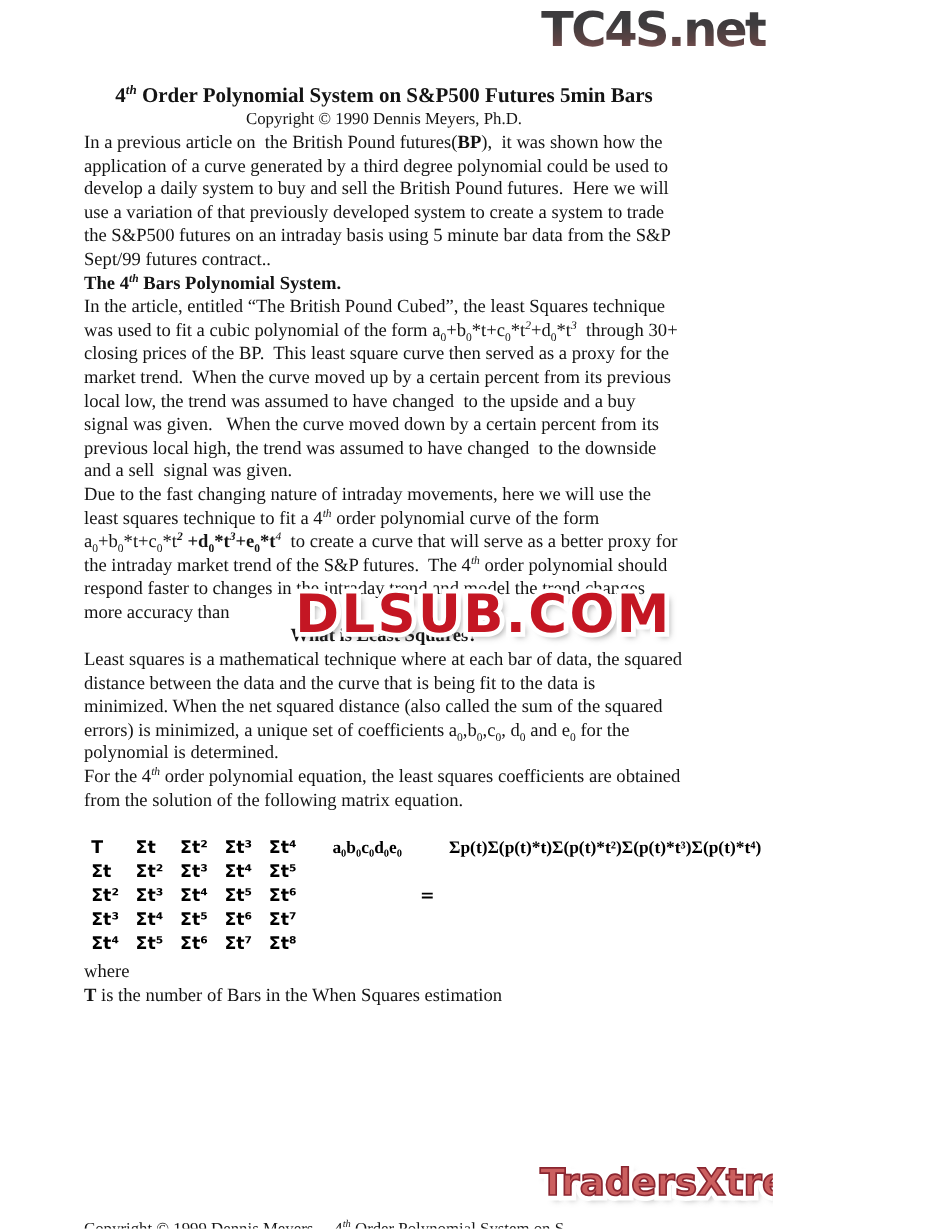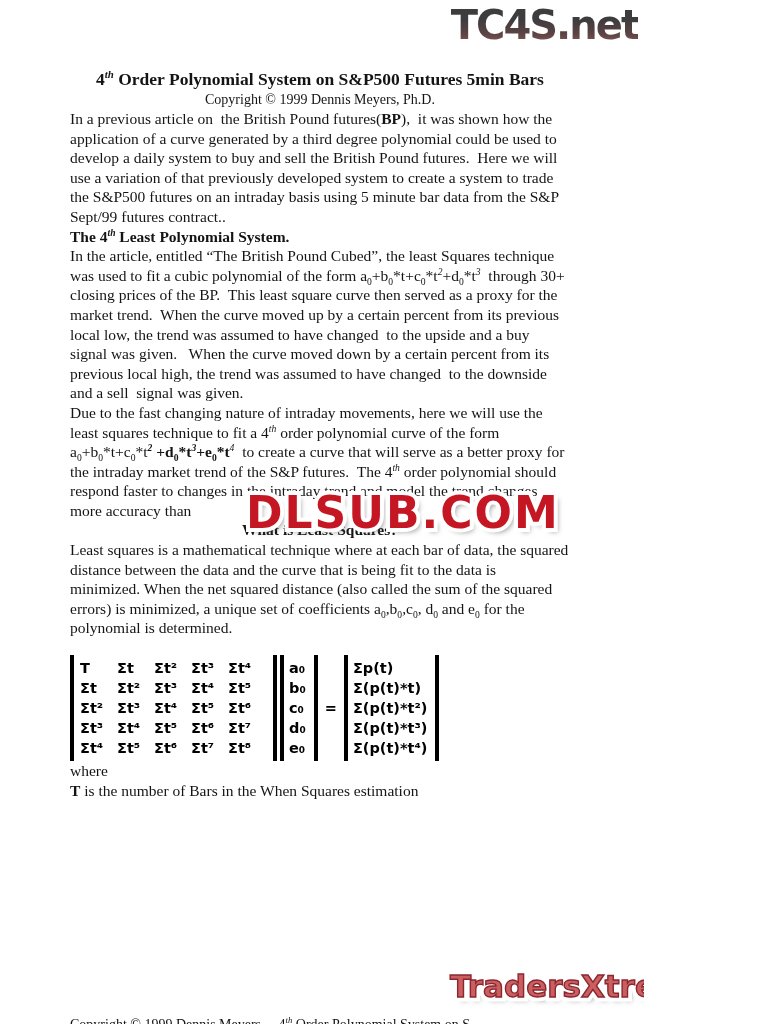--- a/index.html
+++ b/index.html
@@ -66,21 +66,21 @@
     font-family:"DejaVu Sans","Liberation Sans",sans-serif;
     font-weight:bold;
     font-size:14.5px;
     color:#000;
   }
   .mx-bar{width:4px;background:#000;}
   .mx-bar.dblgap{margin-left:3px;}
   .mx-grid{padding:3px 8px 3px 6px;}
   .mx-row{display:flex;line-height:20px;}
   .mx-cell{width:37px;}
-  .mx-col{display:flex;flex-direction:column;line-height:20px;padding:3px 8px 3px 5px;}
+  .mx-col{display:flex;flex-direction:row;line-height:20px;padding:3px 8px 3px 5px;font-family:Liberation Serif, serif;}
   .mx-eq{align-self:center;margin:0 7px;}
 
   
   .footer{
     position:absolute;
     left:70px;top:983px;
     font-size:14px;
     white-space:pre-wrap;
     margin-top:34px;
   }
@@ -116,32 +116,33 @@
 </head>
 <body>
 
 <div class="page">
 
   <div class="wm-tc4s">TC4S.net</div>
 
   <div class="content">
 
     <h1 class="title"><span>4</span><sup>th</sup><span> Order Polynomial System on S&amp;P500 Futures 5min Bars</span></h1>
-    <div class="subtitle">Copyright © 1999 Dennis Meyers, Ph.D.</div>
+    <div class="subtitle">Copyright © 1990 Dennis Meyers, Ph.D.</div>
 
     <p class="body mt-intro"><span>In a previous article on  the British Pound futures(</span><span class="b">BP</span><span>),  it was shown how the application of a curve generated by a third degree polynomial could be used to develop a daily system to buy and sell the British Pound futures.  Here we will use a variation of that previously developed system to create a system to trade the S&amp;P500 futures on an intraday basis using 5 minute bar data from the S&amp;P Sept/99 futures contract..</span></p>
 
-    <h2 class="sect mt-h2a"><span>The 4</span><sup>th</sup><span> Least Polynomial System.</span></h2>
+    <h2 class="sect mt-h2a"><span>The 4</span><sup>th</sup><span> Bars Polynomial System.</span></h2>
     <p class="body"><span>In the article, entitled “The British Pound Cubed”, the least Squares technique was used to fit a cubic polynomial of the form a</span><sub>0</sub><span>+b</span><sub>0</sub><span>*t+c</span><sub>0</sub><span>*t</span><sup>2</sup><span>+d</span><sub>0</sub><span>*t</span><sup>3</sup><span>  through 30+ closing prices of the BP.  This least square curve then served as a proxy for the market trend.  When the curve moved up by a certain percent from its previous local low, the trend was assumed to have changed  to the upside and a buy signal was given.   When the curve moved down by a certain percent from its previous local high, the trend was assumed to have changed  to the downside and a sell  signal was given.</span></p>
 
     <p class="body mt-due"><span>Due to the fast changing nature of intraday movements, here we will use the least squares technique to fit a 4</span><sup>th</sup><span> order polynomial curve of the form   a</span><sub>0</sub><span>+b</span><sub>0</sub><span>*t+c</span><sub>0</sub><span>*t</span><sup class="b">2</sup><span> </span><span class="b">+d</span><sub class="b">0</sub><span class="b">*t</span><sup class="b">3</sup><span class="b">+e</span><sub class="b">0</sub><span class="b">*t</span><sup>4</sup><span>  to create a curve that will serve as a better proxy for the intraday market trend of the S&amp;P futures.  The 4</span><sup>th</sup><span> order polynomial should respond faster to changes in the intraday trend and model the trend changes more accuracy than</span></p>
 
     <h2 class="sect mt-h2b">What is Least Squares?</h2>
     <p class="body"><span>Least squares is a mathematical technique where at each bar of data, the squared distance between the data and the curve that is being fit to the data is minimized. When the net squared distance (also called the sum of the squared errors) is minimized, a unique set of coefficients a</span><sub>0</sub><span>,b</span><sub>0</sub><span>,c</span><sub>0</sub><span>, d</span><sub>0</sub><span> and e</span><sub>0</sub><span> for the polynomial is determined.</span></p>
 
+    <p class="body mt-for"><span>For the 4</span><sup>th</sup><span> order polynomial equation, the least squares coefficients are obtained from the solution of the following matrix equation.</span></p>
 
     <div class="mx">
       <div class="mx-bar"></div>
       <div class="mx-grid">
         <div class="mx-row">
           <span class="mx-cell">T</span>
             <span class="mx-cell">Σt</span>
             <span class="mx-cell">Σt²</span>
             <span class="mx-cell">Σt³</span>
             <span class="mx-cell">Σt⁴</span>

